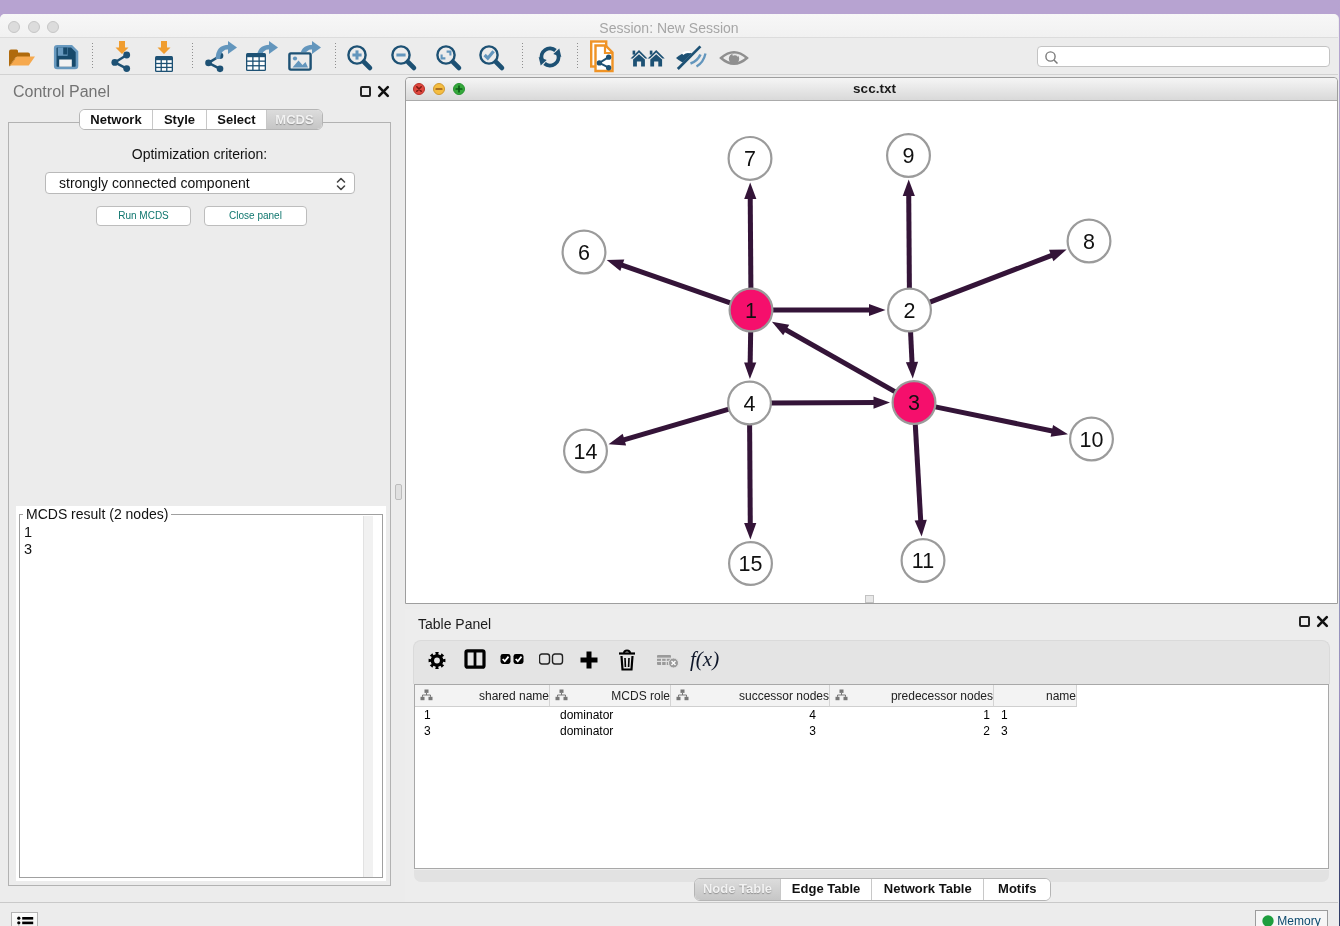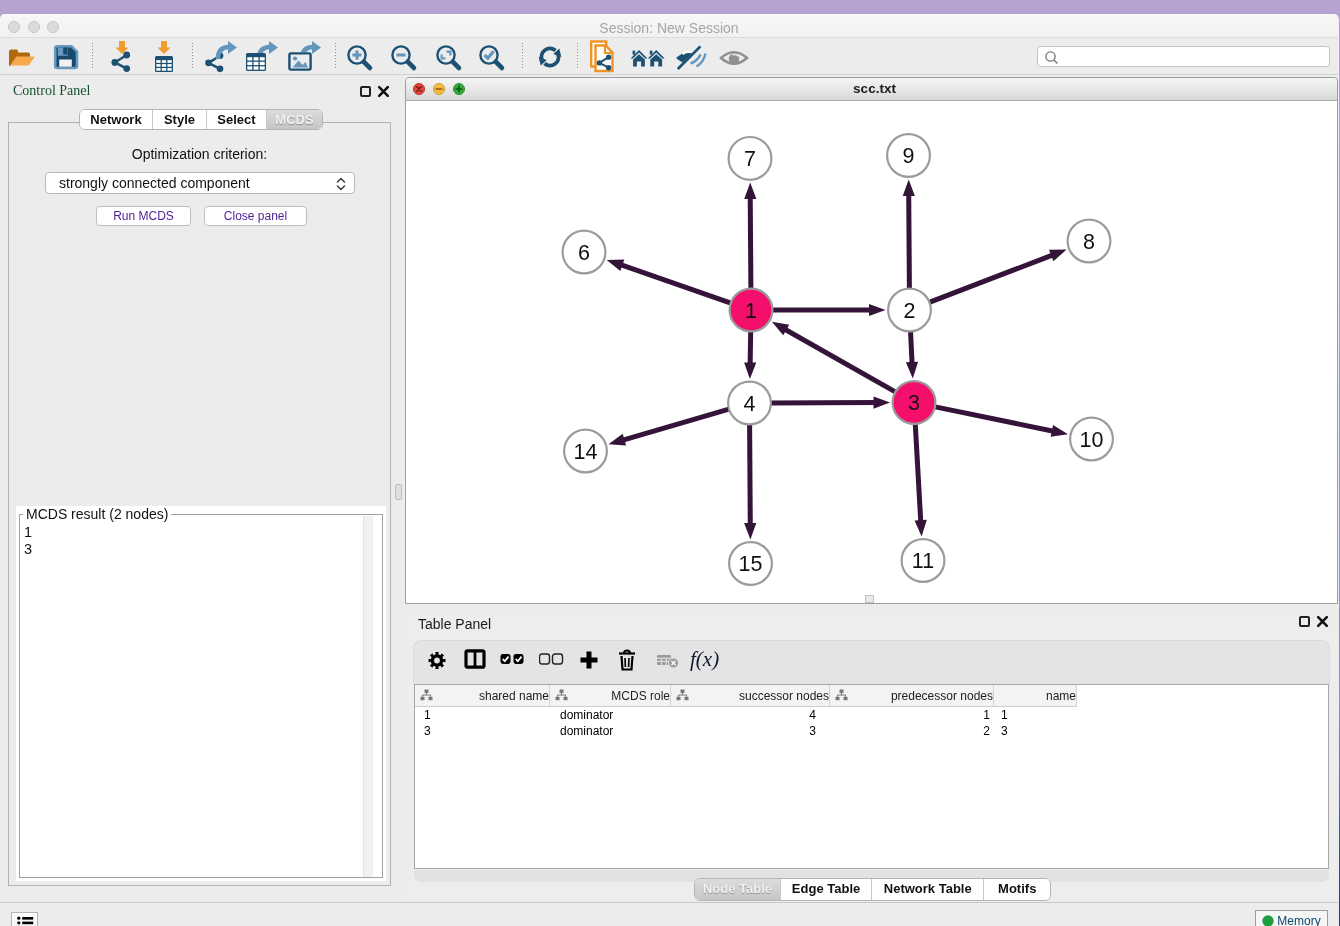--- a/index.html
+++ b/index.html
@@ -17,37 +17,37 @@
 #wtitle { position:absolute; top:6px; left:0; width:100%; text-align:center;
   font-size:14px; color:#a6a6a6; }
 #toolbar { position:absolute; left:0; top:24px; width:1338px; height:37px;
   background:#ececec; border-bottom:1px solid #d2d2d2; }
 .tsep { position:absolute; top:5px; width:1px; height:27px;
   background-image:linear-gradient(#8f8f8f 40%, rgba(255,255,255,0) 0%);
   background-size:1px 3px; }
 #searchbox { position:absolute; left:1037px; top:8px; width:293px; height:21px;
   background:#fff; border:1px solid #c3c3c3; border-radius:4px; }
 #cpanel { position:absolute; left:0; top:61px; width:392px; height:829px; background:#ececec; }
-#cptitle { position:absolute; left:13px; top:8px; font-size:14px; color:#14532d;font-family:Liberation Serif, serif; }
+#cptitle { position:absolute; left:13px; top:8px; font-size:16px; color:#737373; }
 .floatbtn { position:absolute; width:11px; height:11px; border:2px solid #222; border-radius:2px; background:transparent; }
 .tabgrp { position:absolute; display:flex; border:1px solid #b5b5b5; border-radius:6px; background:#fff; }
 .tab { font-size:13px; font-weight:700; color:#111; background:#fff; text-align:center;
   line-height:19px; height:100%; border-left:1px solid #c8c8c8; }
 .tab:first-child { border-left:none; border-radius:5px 0 0 5px; }
 .tab:last-child { border-radius:0 5px 5px 0; }
 .tab.sel { background:linear-gradient(#dcdcdc,#c6c6c6); color:#f2f2f2;
   text-shadow:0 1px 1px rgba(110,110,110,.65); }
 #cptabs { left:79px; top:34px; width:244px; height:21px; z-index:5; }
 #cpbody { position:absolute; left:8px; top:47px; width:383px; height:764px;
   border:1px solid #b2b2b2; background:#ececec; }
 #optlabel { position:absolute; left:0; top:23px; width:100%; text-align:center; font-size:14px; color:#111; }
 #combo { position:absolute; left:36px; top:49px; width:310px; height:22px; background:#fff;
   border:1px solid #b9b9b9; border-radius:4px; font-size:14px; color:#111; line-height:20px; padding-left:13px; }
 .btn { position:absolute; height:20px; background:#fff; border:1px solid #bdbdbd; border-radius:4px;
-  font-size:12px; color:#4c1d95; text-align:center; line-height:18px; }
+  font-size:10px; color:#0f766e; text-align:center; line-height:18px; }
 #resultwrap { position:absolute; left:7px; top:383px; width:370px; height:375px; background:#fff; }
 #fieldset { position:absolute; left:3px; top:8px; width:364px; height:364px; border:1px solid #a0a0a0; }
 #legend { position:absolute; left:3px; top:-9px; background:#fff; padding:0 3px; font-size:14px; color:#111; }
 #resulttext { position:absolute; left:4px; top:9px; font-size:14.5px; color:#111; line-height:17px; }
 #rscroll { position:absolute; right:9px; top:1px; width:10px; height:361px; background:#f1f1f1; border-left:1px solid #e2e2e2; }
 #netwin { position:absolute; left:405px; top:63px; width:933px; height:527px;
   border:1px solid #9e9e9e; border-radius:4px 4px 0 0; background:#fff; }
 #nettitle { position:absolute; left:0; top:0; width:100%; height:23px;
   background:linear-gradient(#f5f5f5,#d9d9d9); border-bottom:1px solid #ababab;
   border-radius:4px 4px 0 0; }

